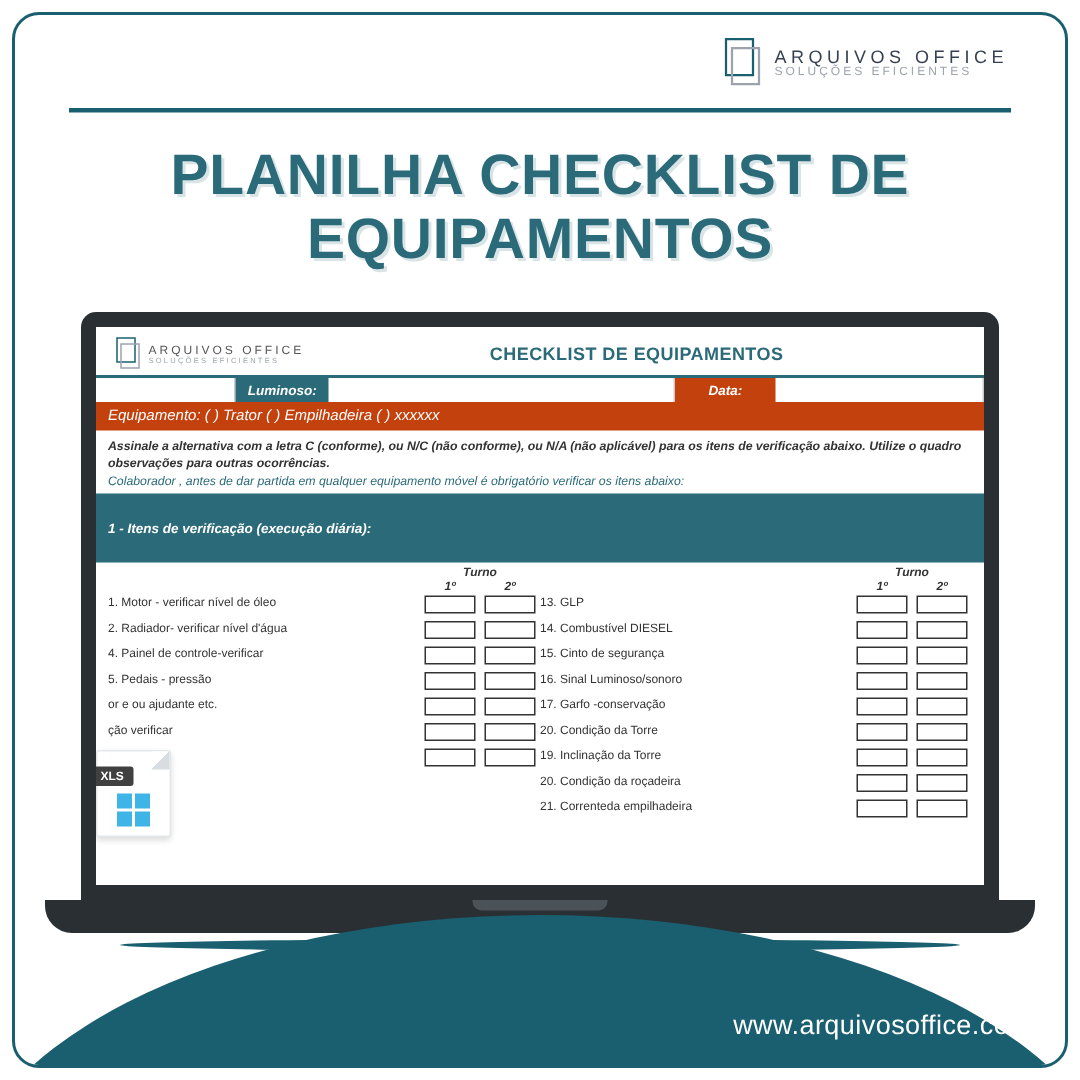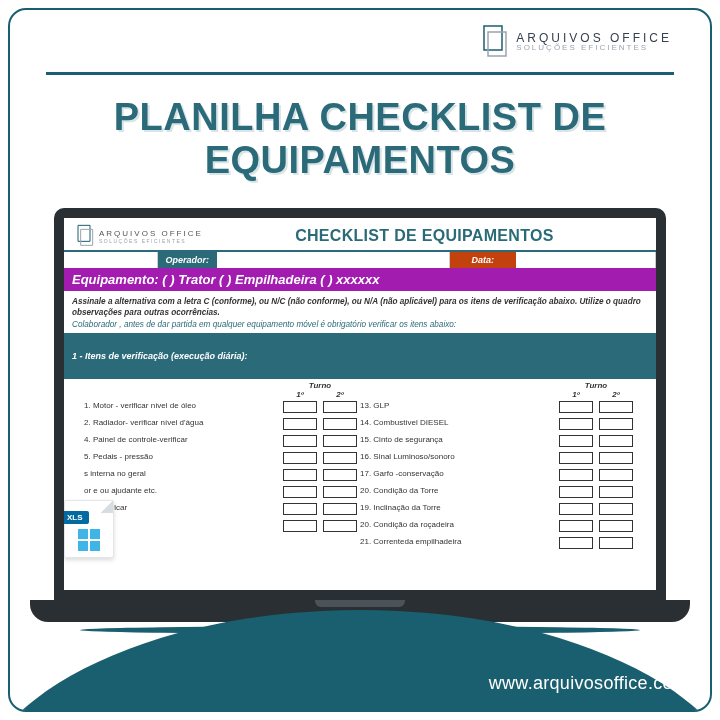--- a/index.html
+++ b/index.html
@@ -16,43 +16,43 @@
 .laptop-screen{width:100%;height:392px;border:10px solid #2a2f33;border-radius:10px 10px 0 0;background:#fff;overflow:hidden;position:relative}
 .laptop-base{width:660px;height:22px;margin-left:-24px;background:#2a2f33;border-radius:0 0 18px 18px;position:relative}
 .laptop-base:after{content:"";position:absolute;top:0;left:50%;transform:translateX(-50%);width:90px;height:7px;background:#4b5358;border-radius:0 0 6px 6px}
 .stand-shadow{width:560px;height:8px;margin:4px auto 0;background:#1a5f6f;border-radius:50%}
 .sheet{font-size:9px;color:#333}
 .sheet-head{display:flex;align-items:center;padding:6px 10px 2px}
 .sheet-brand{display:flex;align-items:center;gap:5px}
 .sheet-brand svg{width:20px;height:24px}
 .sheet-brand-text .bn{font-size:8px;letter-spacing:2px;color:#555}
 .sheet-brand-text .bs{font-size:5px;letter-spacing:1.5px;color:#9ca3af}
-.sheet-title{flex:1;text-align:center;font-size:16px;font-weight:700;color:#2b6a78;letter-spacing:.3px}
+.sheet-title{flex:1;text-align:center;font-size:12px;font-weight:700;color:#2b6a78;letter-spacing:.3px}
 .oprow{display:flex;border-top:2px solid #2b6a78}
 .oprow .lab{background:#2b6a78;color:#fff;font-weight:700;font-style:italic;padding:3px 8px;font-size:9px}
 .oprow .gap{flex:1;border-right:1px solid #ccc}
 .oprow .lab2{background:#c2410c;color:#fff;font-weight:700;font-style:italic;padding:3px 22px;font-size:9px}
-.equip{background:#a21caf;color:#fff;font-style:italic;font-weight:700;padding:4px 8px;font-size:13px}
+.equip{background:#c2410c;color:#fff;font-style:italic;font-weight:400;padding:4px 8px;font-size:10px}
 .instr{padding:5px 8px 2px;font-size:8.2px;font-style:italic;font-weight:700;color:#333;line-height:1.35}
 .colab{padding:0 8px 4px;font-size:8.2px;font-style:italic;font-weight:400;color:#2b6a78}
 .sect{background:#2b6a78;color:#fff;font-style:italic;font-weight:700;padding:18px 8px;font-size:9px}
-.cols{display:flex;padding:2px 20px 0;}
+.cols{display:flex;padding:2px 8px 0;}
 .col{flex:1}
 .turno-h{display:flex;font-size:8px;font-weight:700;font-style:italic}
 .turno-h .sp{flex:1}
 .turno-h .tt{width:80px;text-align:center}
 .turno-sub{display:flex;font-size:8px;font-weight:700;font-style:italic;margin-bottom:2px}
 .turno-sub .sp{flex:1}
 .turno-sub .cc{width:40px;text-align:center}
 .row{display:flex;align-items:flex-start;height:17px;font-size:8px}
 .row .txt{flex:1;white-space:nowrap;overflow:hidden}
 .row .box{width:34px;height:12px;border:1px solid #333;margin:0 3px;background:#fff}
 .xls-badge{position:absolute;left:0;bottom:32px;width:50px;height:58px;background:#fff;border:1px solid #e3e7ea;border-radius:2px;box-shadow:0 2px 4px rgba(0,0,0,.15)}
 .xls-badge:before{content:"";position:absolute;top:0;right:0;width:12px;height:12px;background:linear-gradient(135deg,#fff 49%,#d8dde1 50%)}
-.xls-tab{position:absolute;top:10px;left:-4px;background:#0369a1;color:#fff;font-size:8px;font-weight:700;padding:2px 6px;border-radius:2px}
+.xls-tab{position:absolute;top:10px;left:-4px;background:#404040;color:#fff;font-size:8px;font-weight:700;padding:2px 6px;border-radius:2px}
 .xls-win{position:absolute;bottom:6px;left:50%;transform:translateX(-50%);display:grid;grid-template-columns:10px 10px;grid-template-rows:10px 10px;gap:2px}
 .xls-win span{background:#3fb4e6}
 .footer-arc{position:absolute;left:-40px;right:-40px;bottom:-300px;height:400px;background:#1a5f6f;border-radius:50%}
 .footer-text{position:absolute;bottom:16px;left:0;right:0;text-align:right;color:#fff;font-size:18px;letter-spacing:.3px}
 </style>
 </head>
 <body>
 
 <div class="card">
 
@@ -86,21 +86,21 @@
             <div class="sheet-brand-text">
               <div class="bn">ARQUIVOS OFFICE</div>
               <div class="bs">SOLUÇÕES EFICIENTES</div>
             </div>
           </div>
           <div class="sheet-title">CHECKLIST DE  EQUIPAMENTOS</div>
         </div>
 
         <div class="oprow">
           <div class="gap" style="flex:.4"></div>
-          <div class="lab">Operador:</div>
+          <div class="lab">Luminoso:</div>
           <div class="gap"></div>
           <div class="lab2">Data:</div>
           <div class="gap" style="flex:.6"></div>
         </div>
 
         <div class="equip">Equipamento:     (    )  Trator         (    )  Empilhadeira             (    ) xxxxxx</div>
         <div class="instr">Assinale a alternativa com a letra C (conforme), ou  N/C (não conforme), ou  N/A (não aplicável) para os itens de verificação abaixo. Utilize o quadro observações para outras ocorrências.</div>
         <div class="colab">Colaborador , antes de dar partida em qualquer  equipamento móvel é obrigatório verificar os itens abaixo:</div>
         <div class="sect">1 - Itens de verificação (execução diária):</div>
 
@@ -126,25 +126,20 @@
                   <span class="box"></span>
                   <span class="box"></span>
                 </div>
                 <div class="row">
                   <span class="txt">4. Painel de controle-verificar</span>
                   <span class="box"></span>
                   <span class="box"></span>
                 </div>
                 <div class="row">
                   <span class="txt">5. Pedais - pressão</span>
-                  <span class="box"></span>
-                  <span class="box"></span>
-                </div>
-                <div class="row">
-                  <span class="txt">s interna no geral</span>
                   <span class="box"></span>
                   <span class="box"></span>
                 </div>
                 <div class="row">
                   <span class="txt">or e ou ajudante etc.</span>
                   <span class="box"></span>
                   <span class="box"></span>
                 </div>
                 <div class="row">
                   <span class="txt">ção verificar</span>

